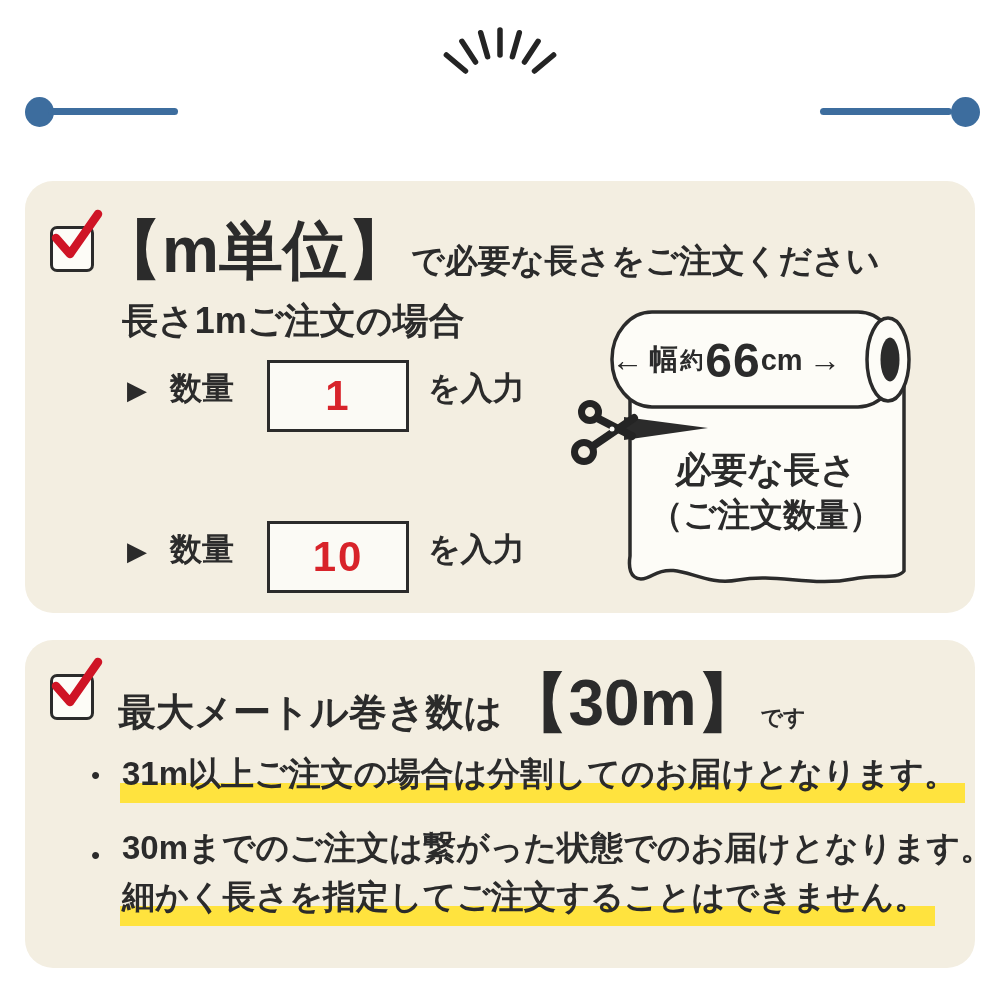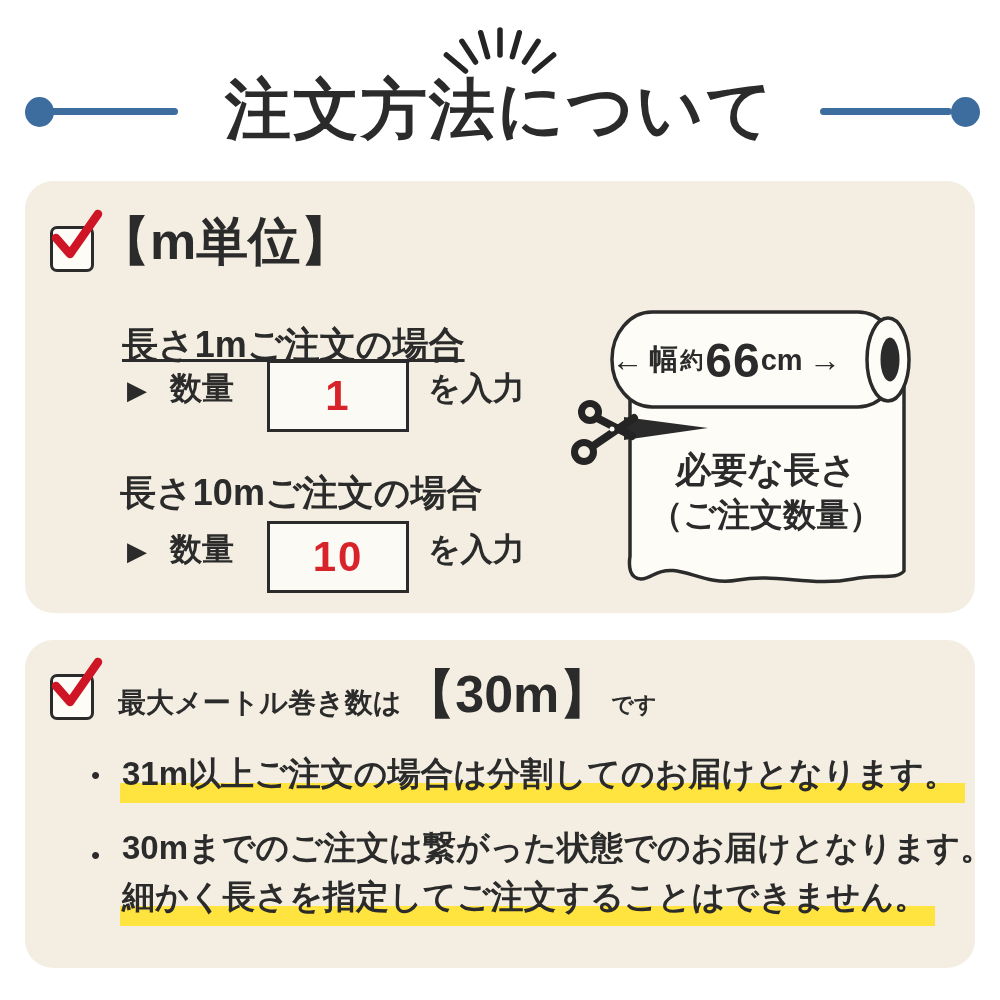--- a/index.html
+++ b/index.html
@@ -21,23 +21,23 @@
   .panel{left:25px;width:950px;background:#f3eee1;border-radius:28px;}
   #panel1{top:181px;height:432px;}
   #panel2{top:640px;height:328px;}
 
   
   .checkbox{width:38px;height:40px;background:#fdfcf7;border:3.5px solid #2b2b2b;border-radius:7px;}
   .checkmark{width:58px;height:56px;}
 
   
   .heading{display:flex;align-items:baseline;white-space:nowrap;font-weight:900;color:#2b2b2b;}
-  .bracket-lg{font-size:52px;font-weight:900;letter-spacing:0px;}
+  .bracket-lg{font-size:64px;font-weight:900;letter-spacing:0px;}
   .h-rest{font-size:33px;font-weight:900;}
-  .h-pre{font-size:28px;font-weight:900;margin-right:2px;}
+  .h-pre{font-size:38px;font-weight:900;margin-right:2px;}
   .h-post{font-size:22px;font-weight:900;}
 
   
   .case-label{font-size:36px;font-weight:900;color:#2b2b2b;white-space:nowrap;}
   .row-arrow{font-size:26px;color:#2b2b2b;}
   .row-label{font-size:32px;font-weight:900;color:#2b2b2b;white-space:nowrap;}
   .qty-box{width:136px;height:66px;background:#fbfaf5;border:3px solid #2b2b2b;
            display:flex;align-items:center;justify-content:center;}
   .qty-val{font-size:42px;font-weight:900;color:#d8232a;letter-spacing:2px;}
 
@@ -71,44 +71,43 @@
       <line x1="47.6" y1="46.7" x2="40.7" y2="22.7"></line>
       <line x1="60" y1="45" x2="60" y2="20"></line>
       <line x1="72.4" y1="46.7" x2="79.3" y2="22.7"></line>
       <line x1="84.5" y1="52" x2="98.1" y2="31.3"></line>
       <line x1="94.5" y1="61" x2="113.6" y2="45"></line>
     </g>
   </svg>
 
   <div class="abs deco-dot l"></div>
   <div class="abs deco-line l"></div>
-  <h1 class="abs title" style="margin:0;">注文方法について</h1>
   <div class="abs deco-line r"></div>
   <div class="abs deco-dot r"></div>
 
   <section id="panel1" class="abs panel">
 
     <div class="abs checkbox" style="left:25px;top:45px;"></div>
     <svg class="abs checkmark" style="left:21px;top:25px;" viewBox="0 0 58 56">
       <path d="M 10 32 L 24 48 L 52 8" fill="none" stroke="#cf1425" stroke-width="8.5" stroke-linecap="round" stroke-linejoin="round"></path>
     </svg>
 
     <div class="abs heading" style="left:73px;top:26px;">
       <span class="bracket-lg">【m単位】</span>
+      <span class="h-rest">で必要な長さをご注文ください</span>
     </div>
 
-    <div class="abs case-label" style="left:97px;top:140px;text-decoration:underline;">長さ1mご注文の場合</div>
+    <div class="abs case-label" style="left:97px;top:116px;">長さ1mご注文の場合</div>
     <div class="abs row-arrow" style="left:102px;top:194px;">▶</div>
     <div class="abs row-label" style="left:145px;top:186px;">数量</div>
     <div class="abs qty-box" style="left:242px;top:179px;">
       <span class="qty-val">1</span>
     </div>
     <div class="abs row-label" style="left:403px;top:186px;">を入力</div>
 
-    <div class="abs case-label" style="left:95px;top:288px;">長さ10mご注文の場合</div>
     <div class="abs row-arrow" style="left:102px;top:355px;">▶</div>
     <div class="abs row-label" style="left:145px;top:347px;">数量</div>
     <div class="abs qty-box" style="left:242px;top:340px;align-items:center;">
       <span class="qty-val">10</span>
     </div>
     <div class="abs row-label" style="left:403px;top:347px;">を入力</div>
 
     <svg class="abs" style="left:535px;top:119px;" width="360" height="300" viewBox="0 0 360 300">
 
       <path d="M 70 60 L 70 256

